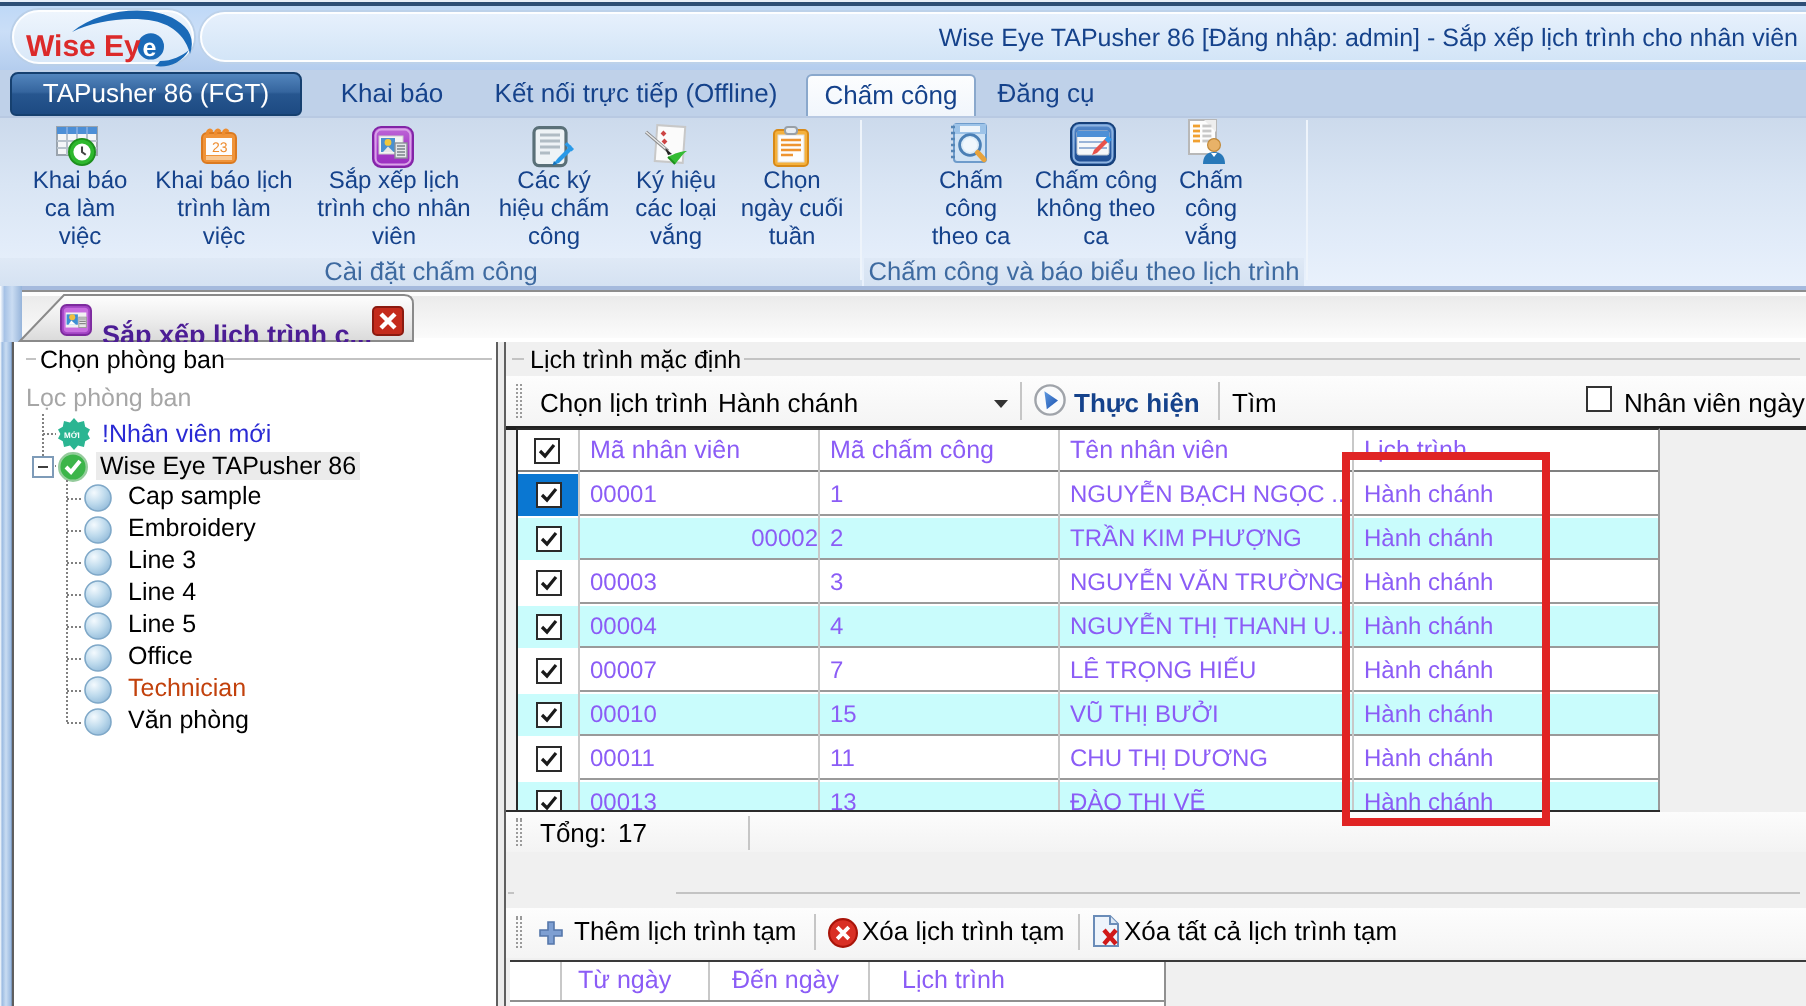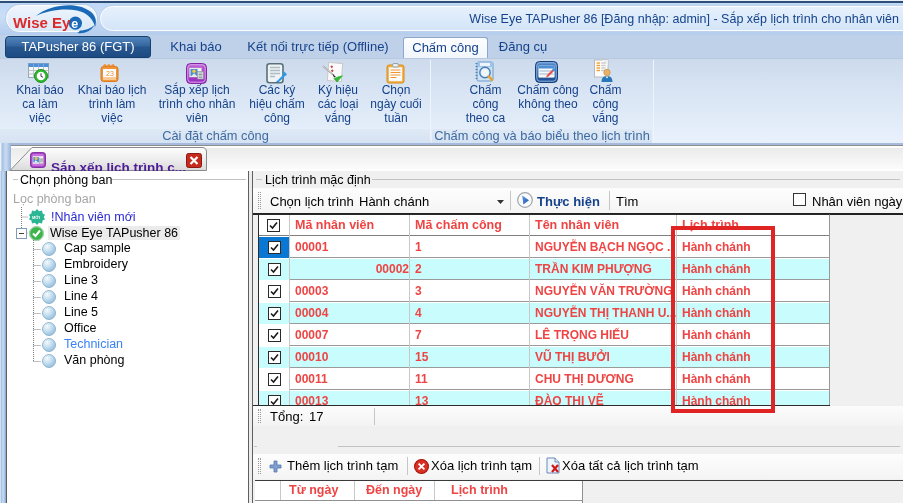--- a/index.html
+++ b/index.html
@@ -33,21 +33,21 @@
 #leftline{left:6px;top:171px;width:1px;height:332px;background:#5f5f5f;}
 #leftpanel{left:7px;top:171px;width:241px;height:332px;background:#fff;}
 #splitter{left:248px;top:171px;width:5px;height:332px;background:#ececec;border-left:1px solid #5f5f5f;border-right:1px solid #5f5f5f;}
 .grouplabel{color:#000;font-size:12.5px;}
 .groupline{height:1px;background:#c3c3c3;}
 
 .toolbar{background:linear-gradient(#fdfdfd,#f4f4f4);}
 .grip{width:3px;border-left:1px dotted #9a9a9a;border-right:1px dotted #9a9a9a;}
 .tsep{width:1px;background:#c6c6c6;}
 
-.cell{position:absolute;overflow:hidden;white-space:nowrap;color:#ef4444;font-size:12px;line-height:21px;padding-left:6px;font-weight:bold;}
+.cell{position:absolute;overflow:hidden;white-space:nowrap;color:#8b5cf6;font-size:12px;line-height:21px;padding-left:6px;}
 </style>
 </head>
 <body>
 <div id="titlebar" class="abs"></div>
 <div class="abs" style="left:0;top:0;width:903px;height:1px;background:#e9f0fa;"></div>
 <div class="abs" style="left:0;top:1px;width:903px;height:2px;background:#2d4f77;"></div>
 <div id="qat" class="abs"></div>
 <div id="logo" class="abs"></div>
 <svg class="abs" style="left:0px;top:0px" width="100" height="34" viewBox="0 0 100 34">
   <path d="M36 16 C50 4 76 2 88 10 C95 14 97.5 20 95 27 C93 19 87 12.5 77 10.5 C64 8 47 10.5 36 16 Z" fill="#1a6ab8"></path>
@@ -365,21 +365,21 @@
 <svg class="abs" style="left:42px;top:338px" width="14" height="14" viewBox="0 0 14 14">
 <defs>
           <radialGradient id="sph6" cx="0.35" cy="0.3" r="0.8">
             <stop offset="0" stop-color="#f4fafe"></stop>
             <stop offset="0.55" stop-color="#bcd9ec"></stop>
             <stop offset="1" stop-color="#8fb8d8"></stop>
           </radialGradient>
         </defs>
 <circle cx="7" cy="7" r="6.5" fill="url(#sph6)" stroke="#7fa8c8" stroke-width="0.8"></circle>
       </svg>
-<div class="abs" style="left:64px;top:337px;color:#3b82f6;font-size:12.5px;">Technician</div>
+<div class="abs" style="left:64px;top:337px;color:#c2410c;font-size:12.5px;">Technician</div>
 <svg class="abs" style="left:42px;top:354px" width="14" height="14" viewBox="0 0 14 14">
 <defs>
           <radialGradient id="sph7" cx="0.35" cy="0.3" r="0.8">
             <stop offset="0" stop-color="#f4fafe"></stop>
             <stop offset="0.55" stop-color="#bcd9ec"></stop>
             <stop offset="1" stop-color="#8fb8d8"></stop>
           </radialGradient>
         </defs>
 <circle cx="7" cy="7" r="6.5" fill="url(#sph7)" stroke="#7fa8c8" stroke-width="0.8"></circle>
       </svg>

